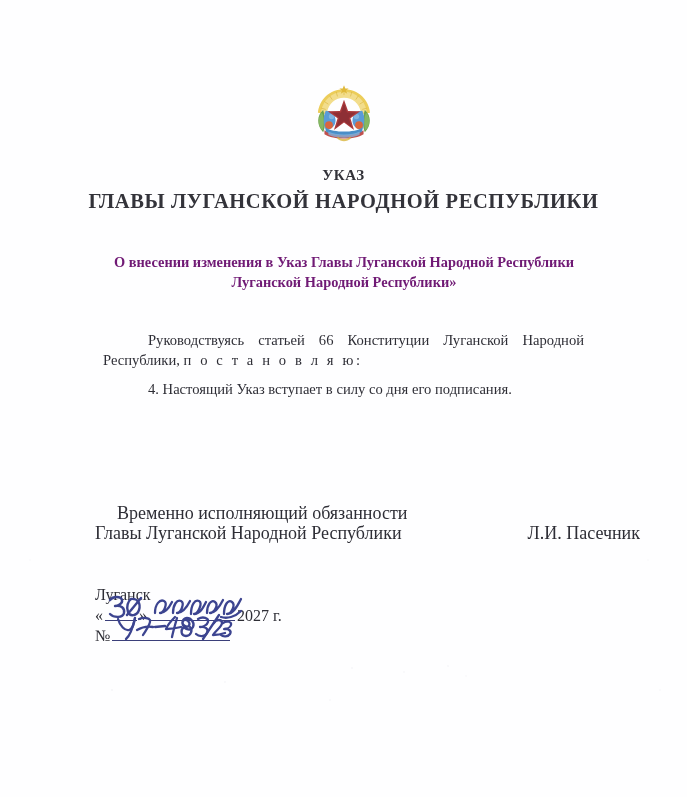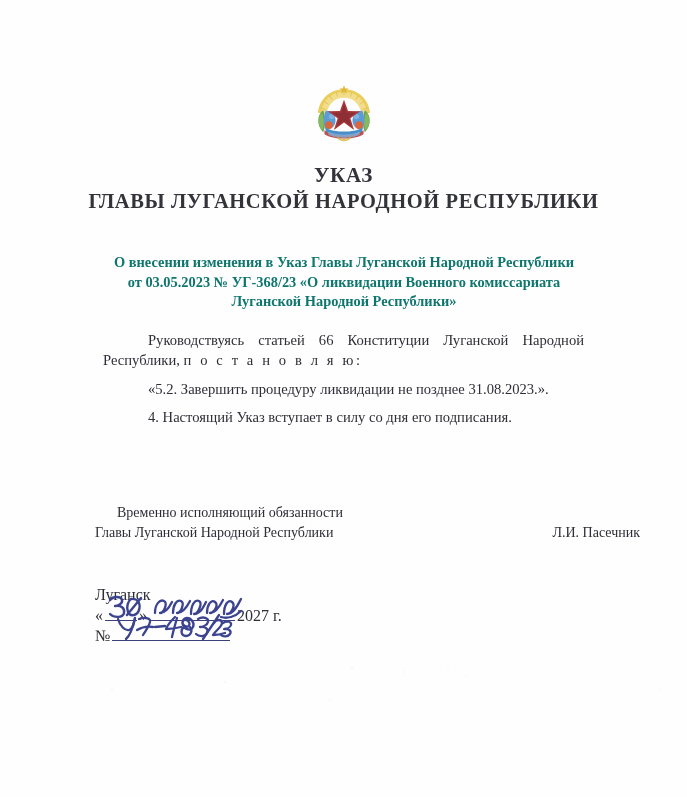--- a/index.html
+++ b/index.html
@@ -61,39 +61,39 @@
   .title-block {
     position: absolute;
     left: 0; right: 0;
     top: 163px;
     text-align: center;
     font-weight: bold;
     letter-spacing: .6px;
     color: #33333a;
   }
   .title-main {
-    font-size: 21px;
+    font-size: 15px;
     line-height: 25px;
   }
   .title-sub {
     font-size: 20.5px;
     line-height: 26px;
   }
 
   
   .subject {
     position: absolute;
     left: 96px;
     width: 496px;
     top: 253px;
     text-align: center;
     font-weight: bold;
     font-size: 14.4px;
     line-height: 19.5px;
-    color: #0f766e;
+    color: #701a75;
   }
 
   
   .body-block {
     position: absolute;
     left: 95px;
     width: 497px;
     top: 322px;
     font-size: 14.6px;
     line-height: 20.4px;
@@ -108,21 +108,21 @@
   .spaced {
     letter-spacing: 2.6px;
   }
 
   
   .sign-block {
     position: absolute;
     left: 95px;
     width: 545px;
     top: 503px;
-    font-size: 14px;
+    font-size: 18px;
     line-height: 20.4px;
     color: #2e2e36;
   }
   .sign-role-1 { margin-left: 22px; }
   .sign-row {
     display: flex;
     justify-content: space-between;
     align-items: baseline;
   }
   .sign-name { white-space: nowrap; font-family: Liberation Serif, serif; }
@@ -219,27 +219,25 @@
     </svg>
   </div>
 
   <div class="title-block">
     <div class="title-main">УКАЗ</div>
     <div class="title-sub">ГЛАВЫ ЛУГАНСКОЙ НАРОДНОЙ РЕСПУБЛИКИ</div>
   </div>
 
   <div class="subject">
     <div>О внесении изменения в Указ Главы Луганской Народной Республики</div>
-    <div>от 03.05.2023 № УГ-368/23 «О ликвидации Военного комиссариата</div>
     <div>Луганской Народной Республики»</div>
   </div>
 
   <div class="body-block">
     <p class="para"><span>Руководствуясь статьей 66 Конституции Луганской Народной Республики,</span> <span class="spaced">п о с т а н о в л я ю:</span></p>
-    <p class="para last-left">«5.2. Завершить процедуру ликвидации не позднее 31.08.2023.».</p>
     <p class="para last-left">4. Настоящий Указ вступает в силу со дня его подписания.</p>
   </div>
 
   <div class="sign-block">
     <div class="sign-role-1">Временно исполняющий обязанности</div>
     <div class="sign-row">
       <span>Главы Луганской Народной Республики</span>
       <span class="sign-name">Л.И. Пасечник</span>
     </div>
   </div>

